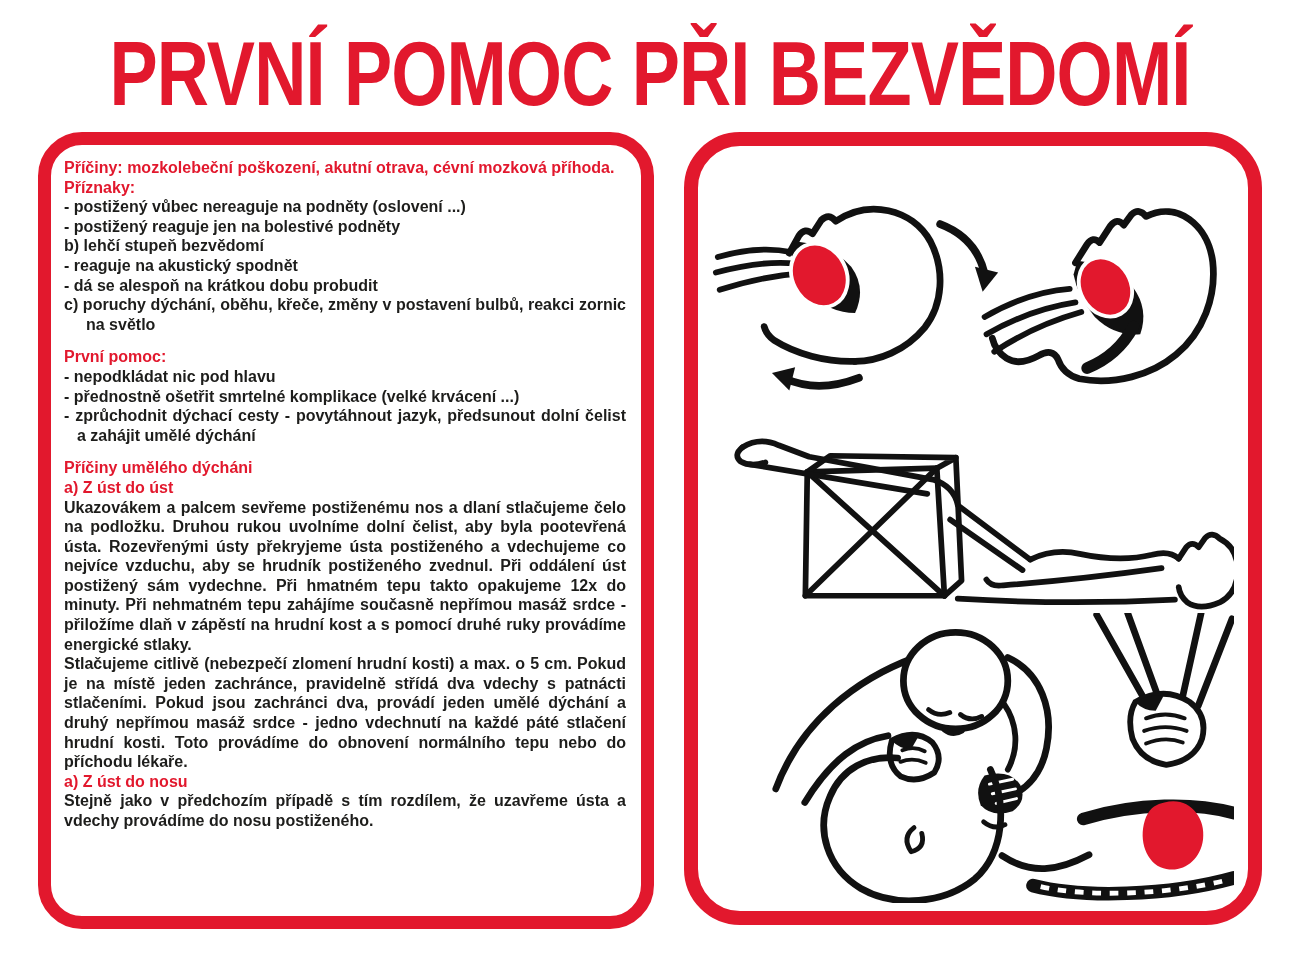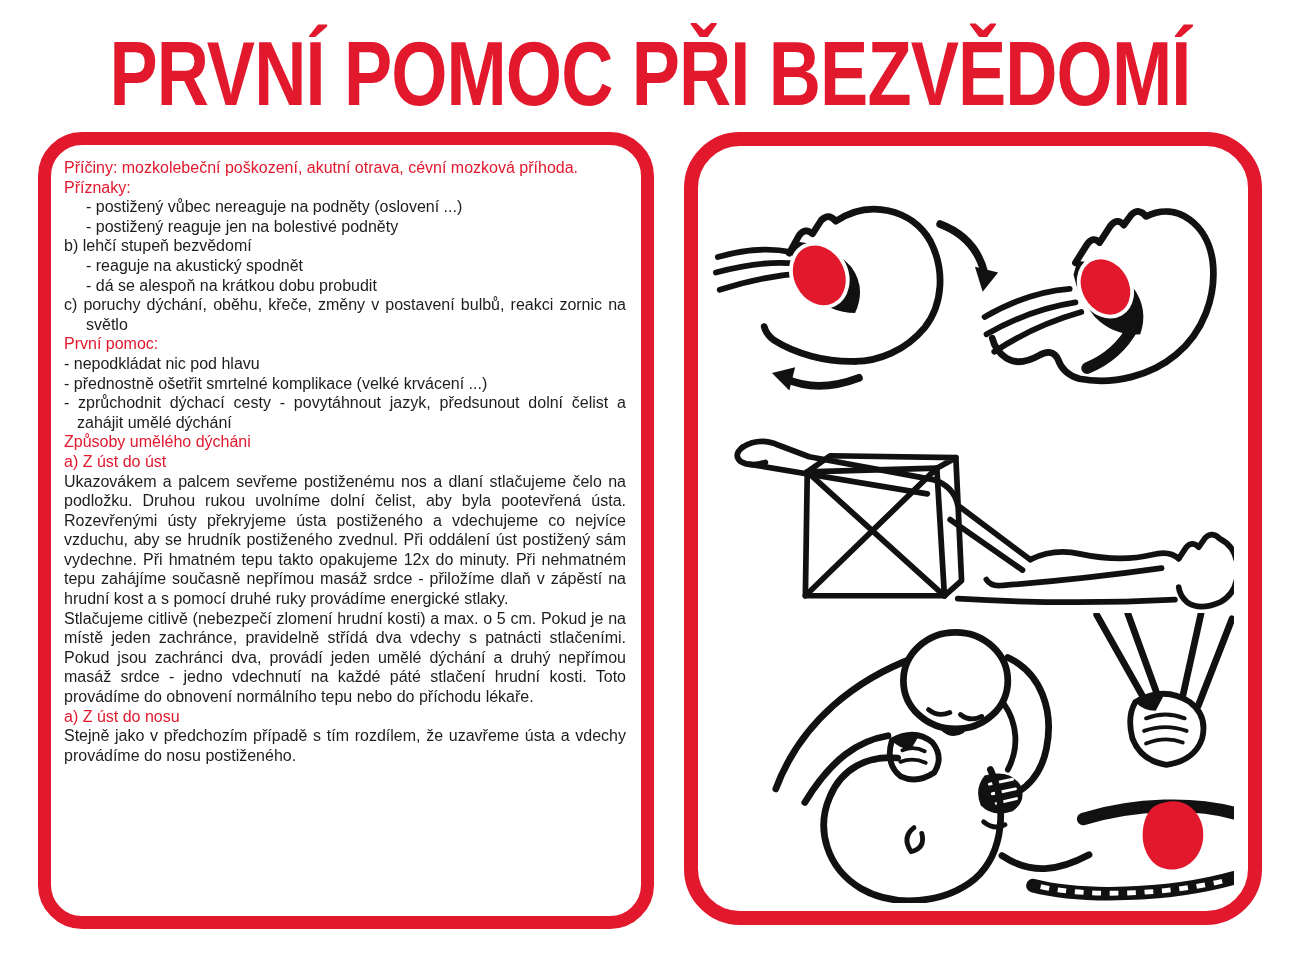--- a/index.html
+++ b/index.html
@@ -54,30 +54,30 @@
     border-radius:56px;
     border-width:14px;
     padding:18px 14px 8px 14px;
     display:flex;flex-direction:column;
   }
 
   
   .txt{
     font-size:16px;
     line-height:19.6px;
-    font-weight:normal;
+    font-weight:bold;
     color:var(--ink);
     text-align:justify;
   }
   .red{color:var(--red);}
   .causes{padding-left:88px;text-indent:-88px;}
-  .sec-gap{}
+  .sec-gap{margin-top:13px;}
   .small-gap{margin-top:0;}
   .sym-main{padding-left:22px;text-indent:-22px;}
-  .sym-sub{margin-left:22px;padding-left:13px;text-indent:-13px;}
+  .sym-sub{padding-left:13px;text-indent:-13px;}
   .aid-item{padding-left:13px;text-indent:-13px;}
 
   
   .fig{width:100%;}
   .fig svg{display:block;width:100%;height:100%;}
   .fig-airway{height:258px;}
   .fig-legs{height:200px;margin-top:4px;}
   .fig-cpr{height:296px;margin-top:2px;}
   .stroke{fill:none;stroke:#111;stroke-linecap:round;stroke-linejoin:round;}
 </style>
@@ -99,21 +99,21 @@
       <div class="txt sym-main">b) lehčí stupeň bezvědomí</div>
       <div class="txt sym-sub">- reaguje na akustický spodnět</div>
       <div class="txt sym-sub">- dá se alespoň na krátkou dobu probudit</div>
       <div class="txt sym-main">c) poruchy dýchání, oběhu, křeče, změny v postavení bulbů, reakci zornic na světlo</div>
 
       <div class="txt red sec-gap">První pomoc:</div>
       <div class="txt aid-item">- nepodkládat nic pod hlavu</div>
       <div class="txt aid-item">- přednostně ošetřit smrtelné komplikace (velké krvácení ...)</div>
       <div class="txt aid-item">- zprůchodnit dýchací cesty - povytáhnout jazyk, předsunout dolní čelist a zahájit umělé dýchání</div>
 
-      <div class="txt red sec-gap">Způsoby umělého dýcháni</div>
+      <div class="txt red sec-gap">Příčiny umělého dýcháni</div>
       <div class="txt red">a) Z úst do úst</div>
       <div class="txt">Ukazovákem a palcem sevřeme postiženému nos a dlaní stlačujeme čelo na podložku. Druhou rukou uvolníme dolní čelist, aby byla pootevřená ústa. Rozevřenými ústy překryjeme ústa postiženého a vdechujeme co nejvíce vzduchu, aby se hrudník postiženého zvednul. Při oddálení úst postižený sám vydechne. Při hmatném tepu takto opakujeme 12x do minuty. Při nehmatném tepu zahájíme současně nepřímou masáž srdce - přiložíme dlaň v zápěstí na hrudní kost a s pomocí druhé ruky provádíme energické stlaky.</div>
       <div class="txt">Stlačujeme citlivě (nebezpečí zlomení hrudní kosti) a max. o 5 cm. Pokud je na místě jeden zachránce, pravidelně střídá dva vdechy s patnácti stlačeními. Pokud jsou zachránci dva, provádí jeden umělé dýchání a druhý nepřímou masáž srdce - jedno vdechnutí na každé páté stlačení hrudní kosti. Toto provádíme do obnovení normálního tepu nebo do příchodu lékaře.</div>
 
       <div class="txt red small-gap">a) Z úst do nosu</div>
       <div class="txt">Stejně jako v předchozím případě s tím rozdílem, že uzavřeme ústa a vdechy provádíme do nosu postiženého.</div>
     </div>
 
     <div class="panel panel-right">
 

